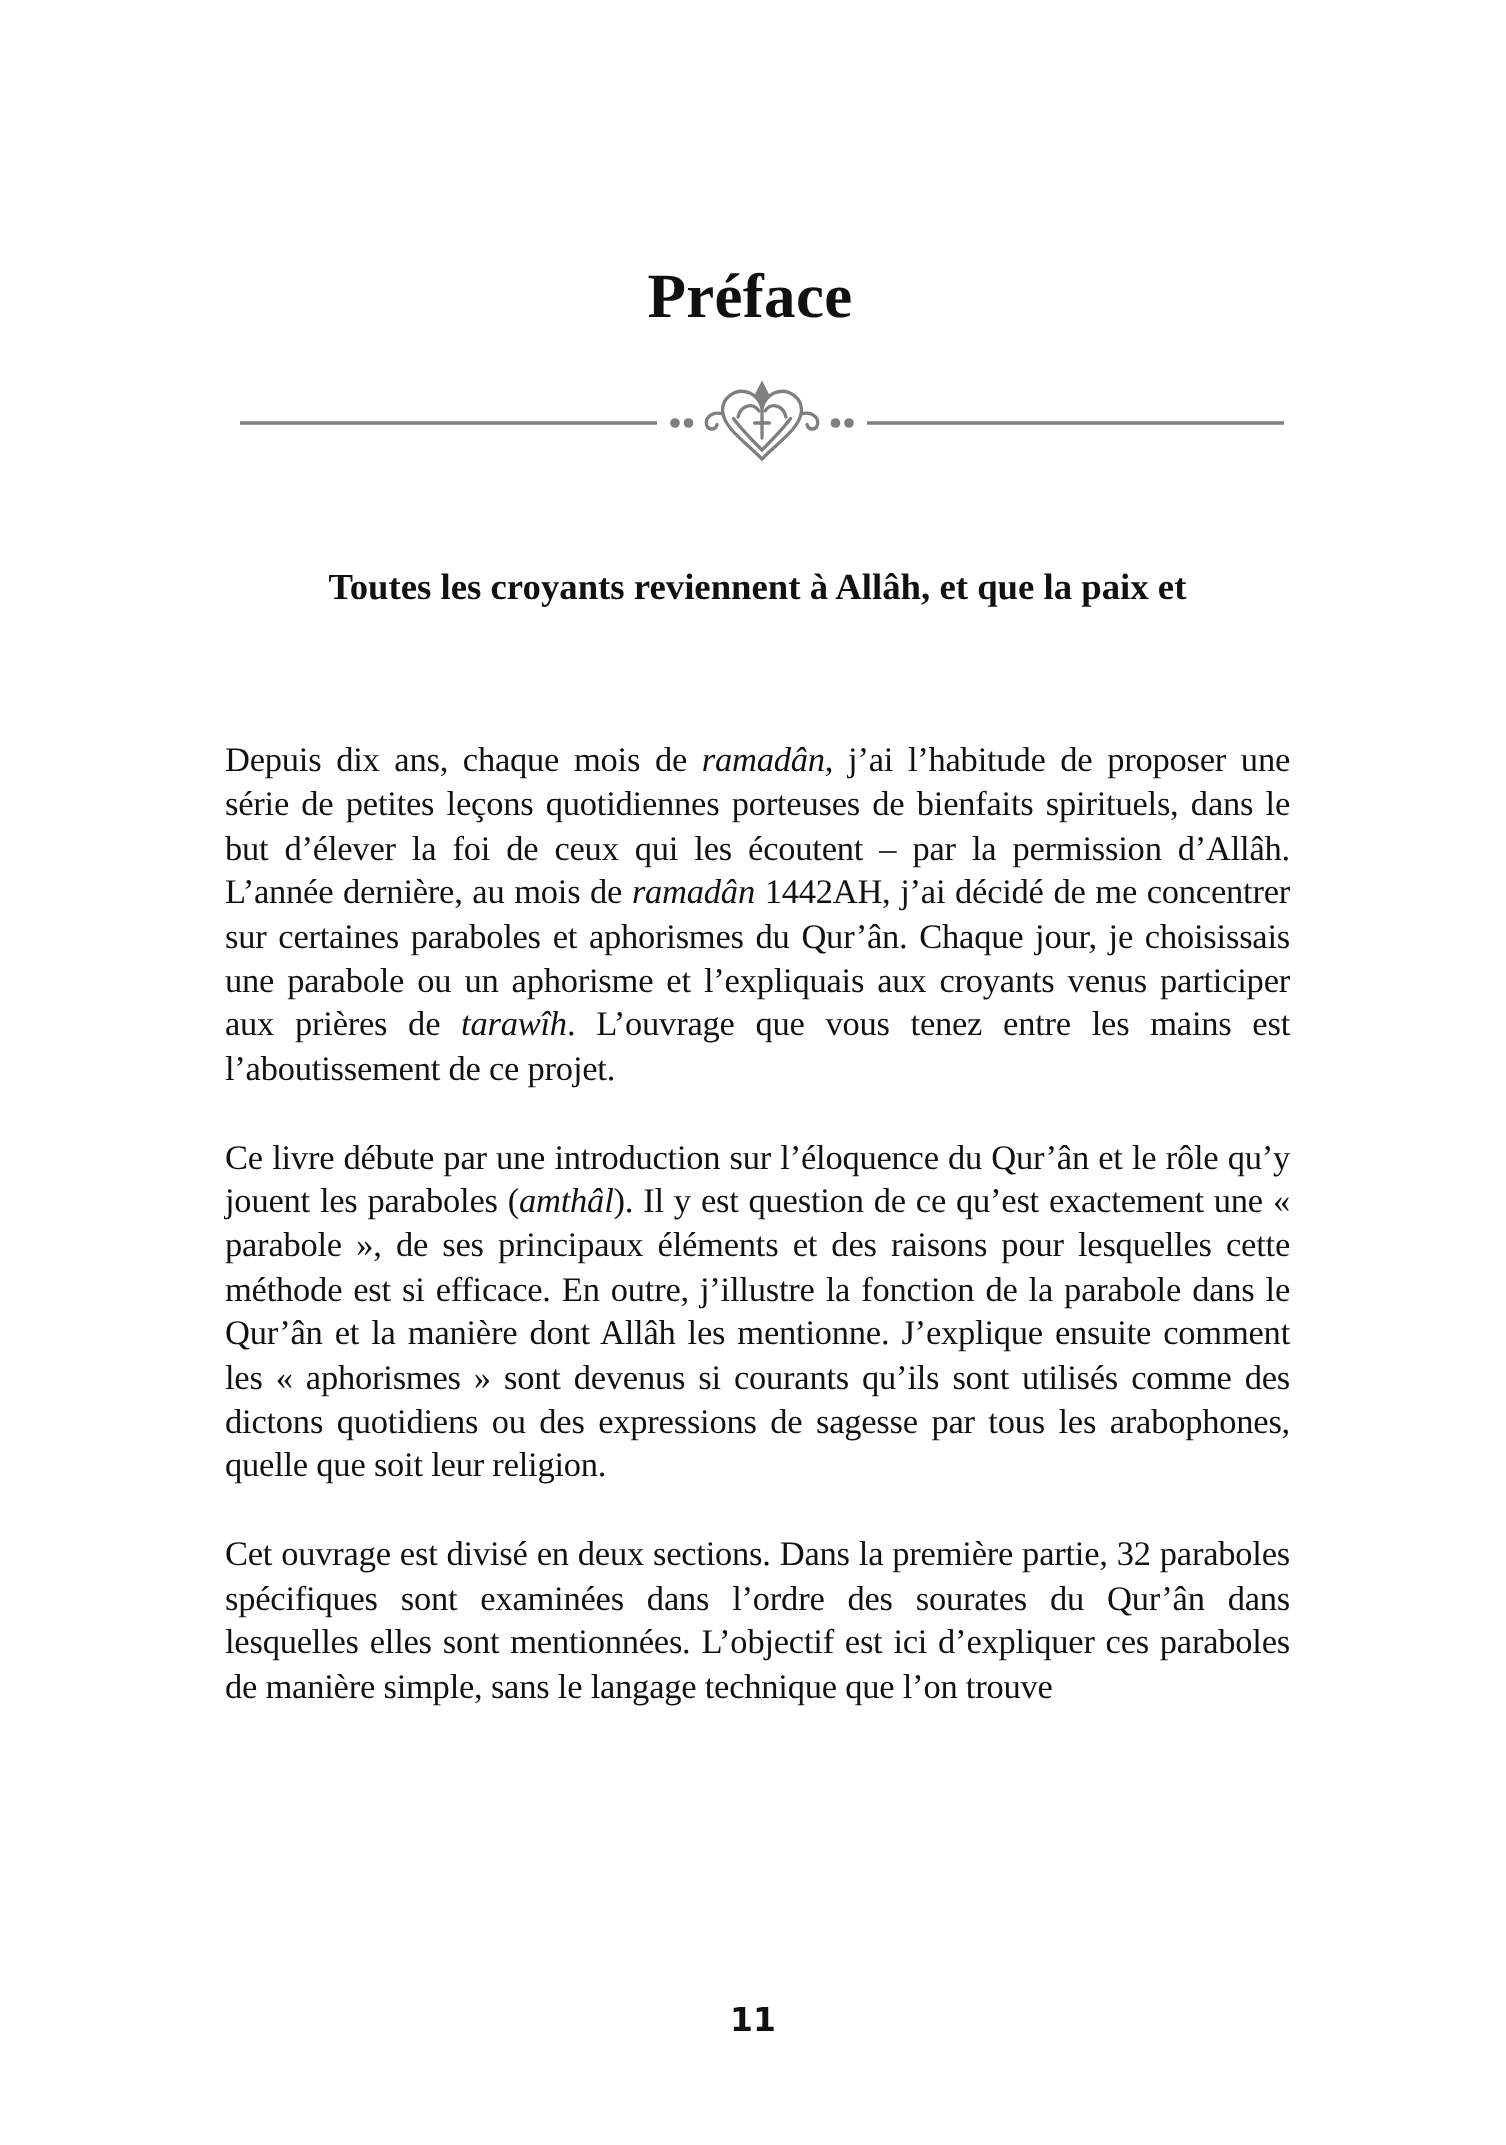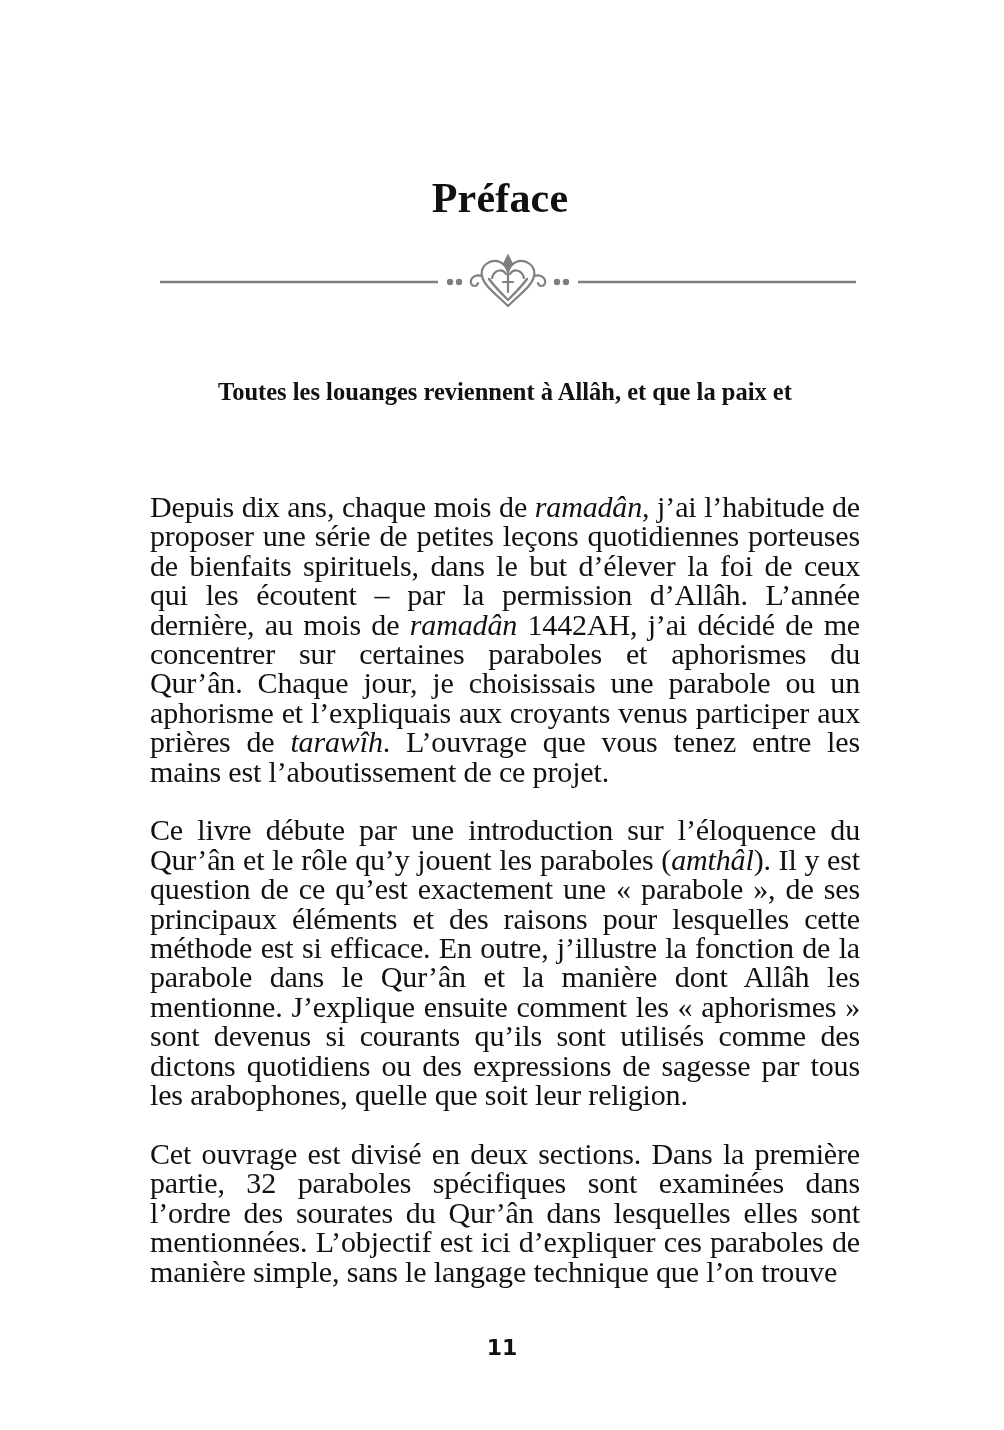--- a/index.html
+++ b/index.html
@@ -10,21 +10,21 @@
     font-weight: bold; font-size: 42px; line-height: 60px; letter-spacing: 0.2px;
   }
   .ornament { position: absolute; left: 158px; top: 248px; width: 700px; height: 64px; }
   .salutation {
     position: absolute; left: 150px; width: 710px; top: 377px;
     text-align: center; font-family: "Liberation Serif", serif;
     font-weight: bold; font-size: 24.5px; line-height: 29px;
   }
   .body-text {
     position: absolute; left: 150px; width: 710px; top: 492px;
-    font-family: "Liberation Serif", serif; font-size: 30px; line-height: 29.4px;
+    font-family: "Liberation Serif", serif; font-size: 23px; line-height: 29.4px;
     text-align: justify; letter-spacing: -0.15px;
   }
   .body-text p { margin: 0 0 29.4px 0; }
   .body-text em { font-style: italic; }
   .page-number {
     position: absolute; left: 0; width: 1004px; top: 1333px;
     text-align: center; font-family: "DejaVu Sans", sans-serif;
     font-weight: bold; font-size: 22px; line-height: 30px;
   }
 </style>
@@ -60,21 +60,21 @@
     <path d="M350 8 L346 16 L350 22 L354 16 Z" fill="#7f7f7f"></path>
     <line x1="350" y1="22" x2="350" y2="44"></line>
     <line x1="345" y1="34" x2="355" y2="34"></line>
 
     <path d="M324 28 C317 26 312 30 313 35 C314 39 319 39 320 35"></path>
     <path d="M376 28 C383 26 388 30 387 35 C386 39 381 39 380 35"></path>
   </g>
 </svg>
 
 <div class="salutation">
-  <div>Toutes les louanges reviennent à Allâh, et que la paix et</div>
+  <div>Toutes les croyants reviennent à Allâh, et que la paix et</div>
 </div>
 
 <div class="body-text">
   <p><span>Depuis dix ans, chaque mois de </span><em>ramadân</em><span>, j’ai l’habitude de proposer une série de petites leçons quotidiennes porteuses de bienfaits spirituels, dans le but d’élever la foi de ceux qui les écoutent – par la permission d’Allâh. L’année dernière, au mois de </span><em>ramadân</em><span> 1442AH, j’ai décidé de me concentrer sur certaines paraboles et aphorismes du Qur’ân. Chaque jour, je choisissais une parabole ou un aphorisme et l’expliquais aux croyants venus participer aux prières de </span><em>tarawîh</em><span>. L’ouvrage que vous tenez entre les mains est l’aboutissement de ce projet.</span></p>
   <p><span>Ce livre débute par une introduction sur l’éloquence du Qur’ân et le rôle qu’y jouent les paraboles (</span><em>amthâl</em><span>). Il y est question de ce qu’est exactement une « parabole », de ses principaux éléments et des raisons pour lesquelles cette méthode est si efficace. En outre, j’illustre la fonction de la parabole dans le Qur’ân et la manière dont Allâh les mentionne. J’explique ensuite comment les « aphorismes » sont devenus si courants qu’ils sont utilisés comme des dictons quotidiens ou des expressions de sagesse par tous les arabophones, quelle que soit leur religion.</span></p>
   <p><span>Cet ouvrage est divisé en deux sections. Dans la première partie, 32 paraboles spécifiques sont examinées dans l’ordre des sourates du Qur’ân dans lesquelles elles sont mentionnées. L’objectif est ici d’expliquer ces paraboles de manière simple, sans le langage technique que l’on trouve</span></p>
 </div>
 
 <div class="page-number">11</div>
 

